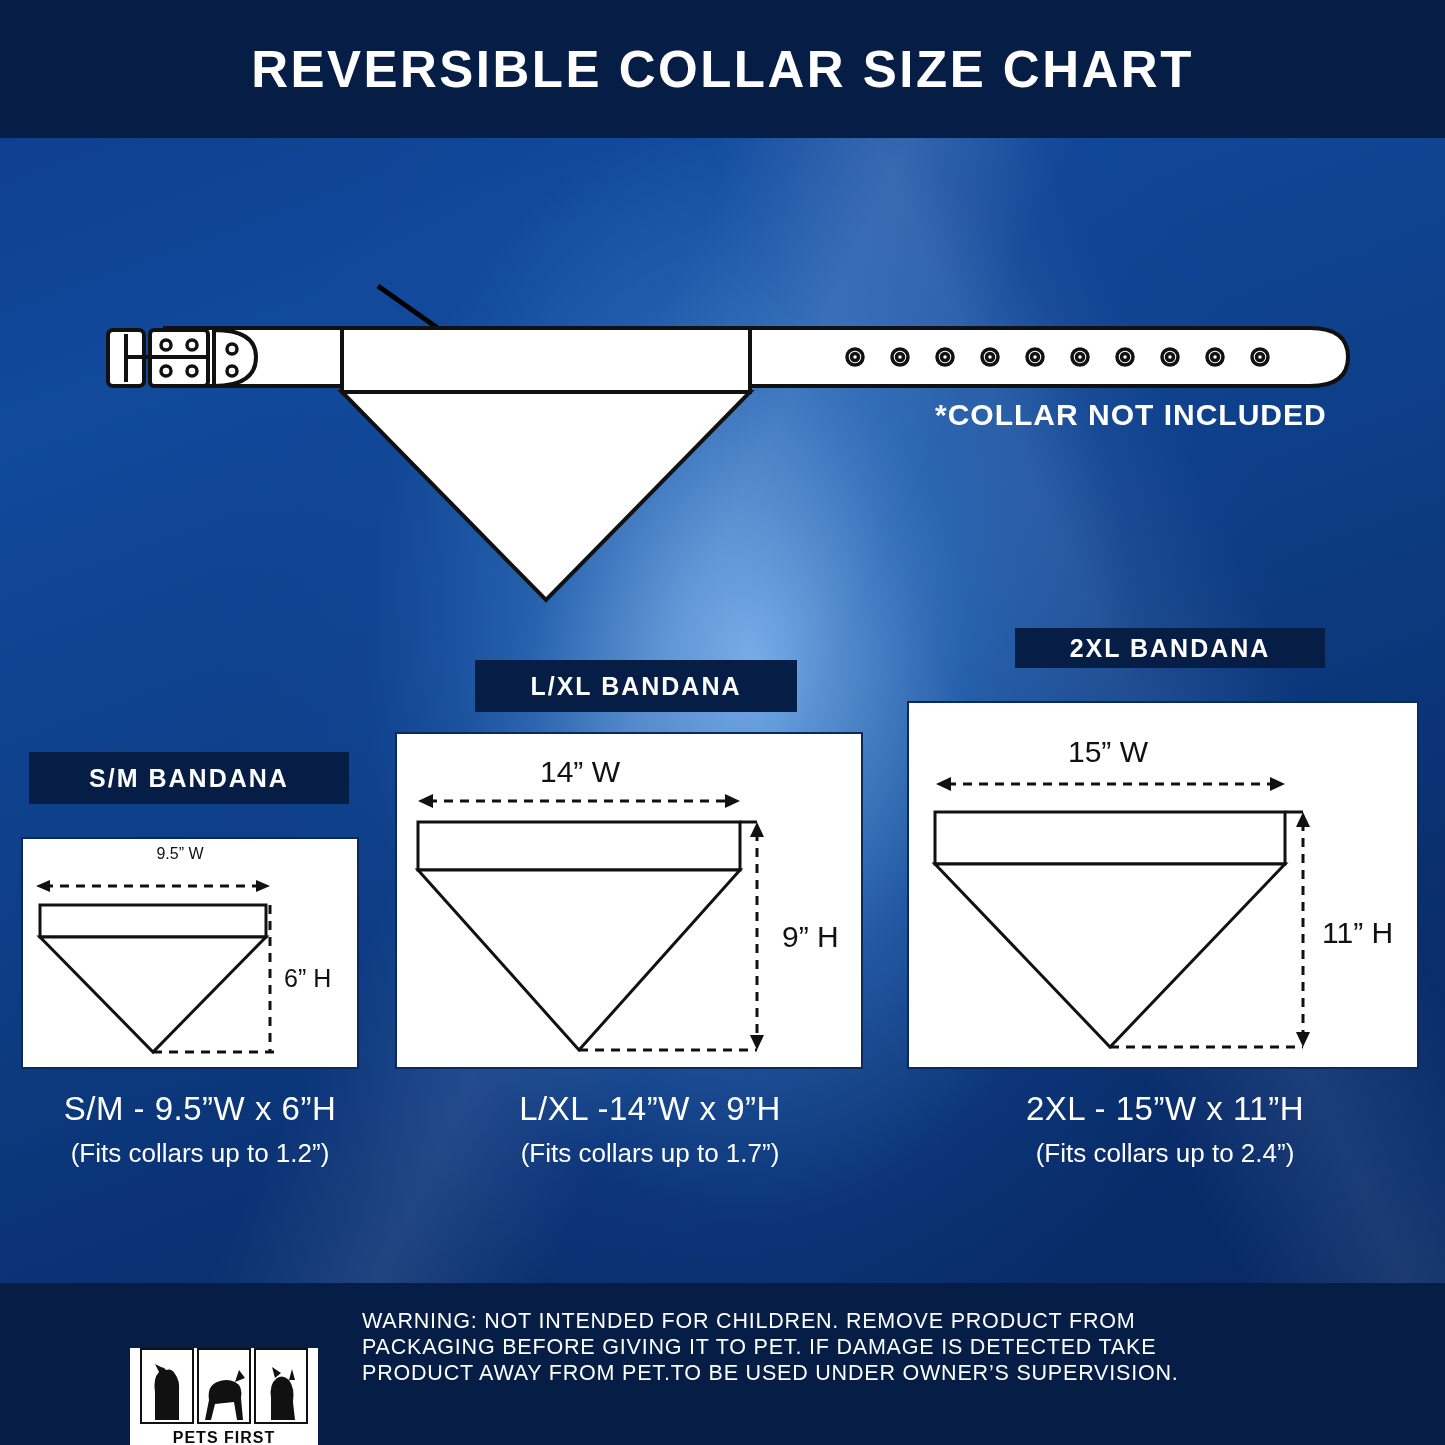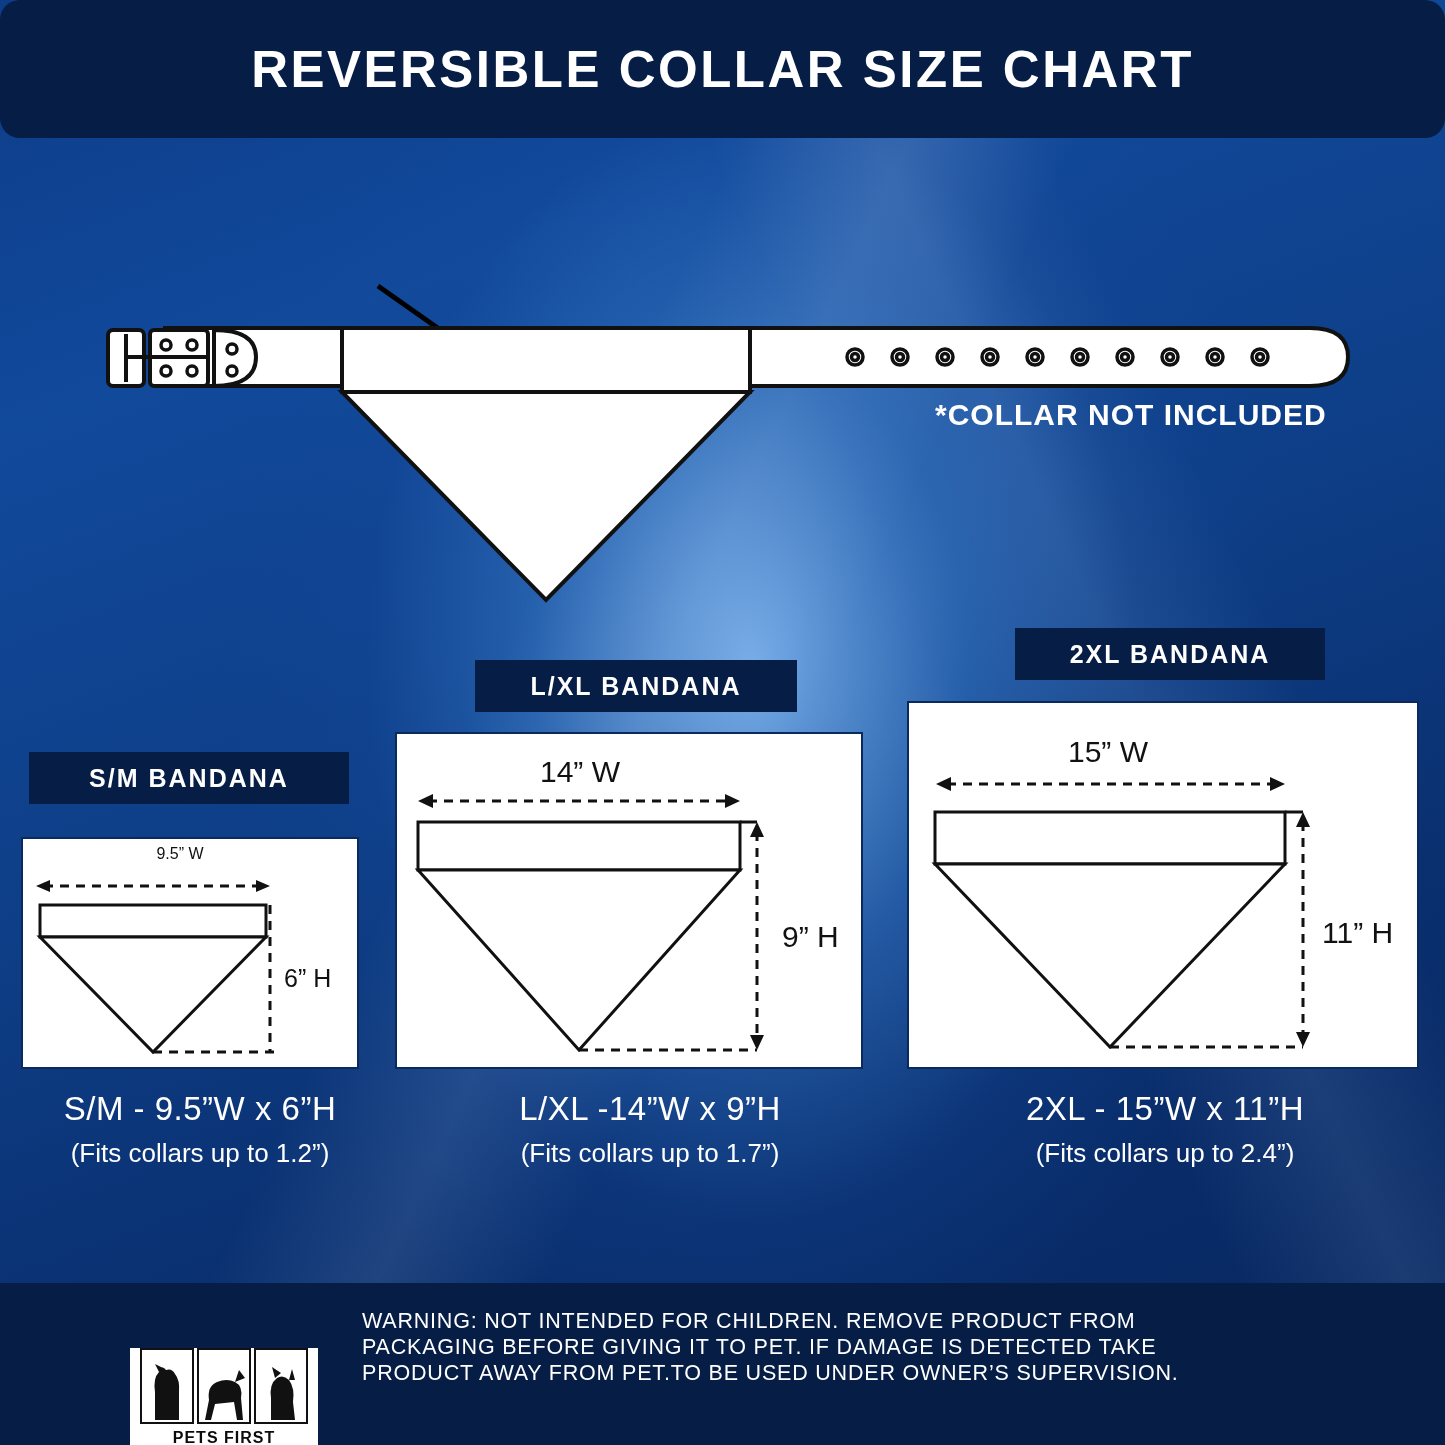--- a/index.html
+++ b/index.html
@@ -31,21 +31,20 @@
   .topbar {
     position: absolute;
     left: 0; top: 0;
     width: 1445px;
     height: 138px;
     background: #061d45;
     display: flex;
     align-items: center;
     justify-content: center;
     z-index: 4;
-    border-radius: 20px;
   }
   .topbar .title {
     font-size: 51px;
     font-weight: bold;
     letter-spacing: 2.5px;
     color: #ffffff;
     text-align: center;
   }
   .bottombar {
     position: absolute;
@@ -94,21 +93,21 @@
     font-size: 25px;
     font-weight: bold;
     letter-spacing: 2px;
     display: flex;
     align-items: center;
     justify-content: center;
     z-index: 3;
   }
   #label-sm  { left: 29px;  top: 752px;  width: 320px; height: 52px; }
   #label-lxl { left: 475px; top: 660px;  width: 322px; height: 52px; }
-  #label-2xl { left: 1015px;top: 628px;  width: 310px; height: 52px; }
+  #label-2xl { left: 1015px;top: 628px;  width: 310px; height: 40px; }
 
   .cap {
     position: absolute;
     z-index: 3;
     text-align: center;
     white-space: nowrap;
   }
   .cap .main {
     font-size: 33px;
     letter-spacing: 0.5px;

